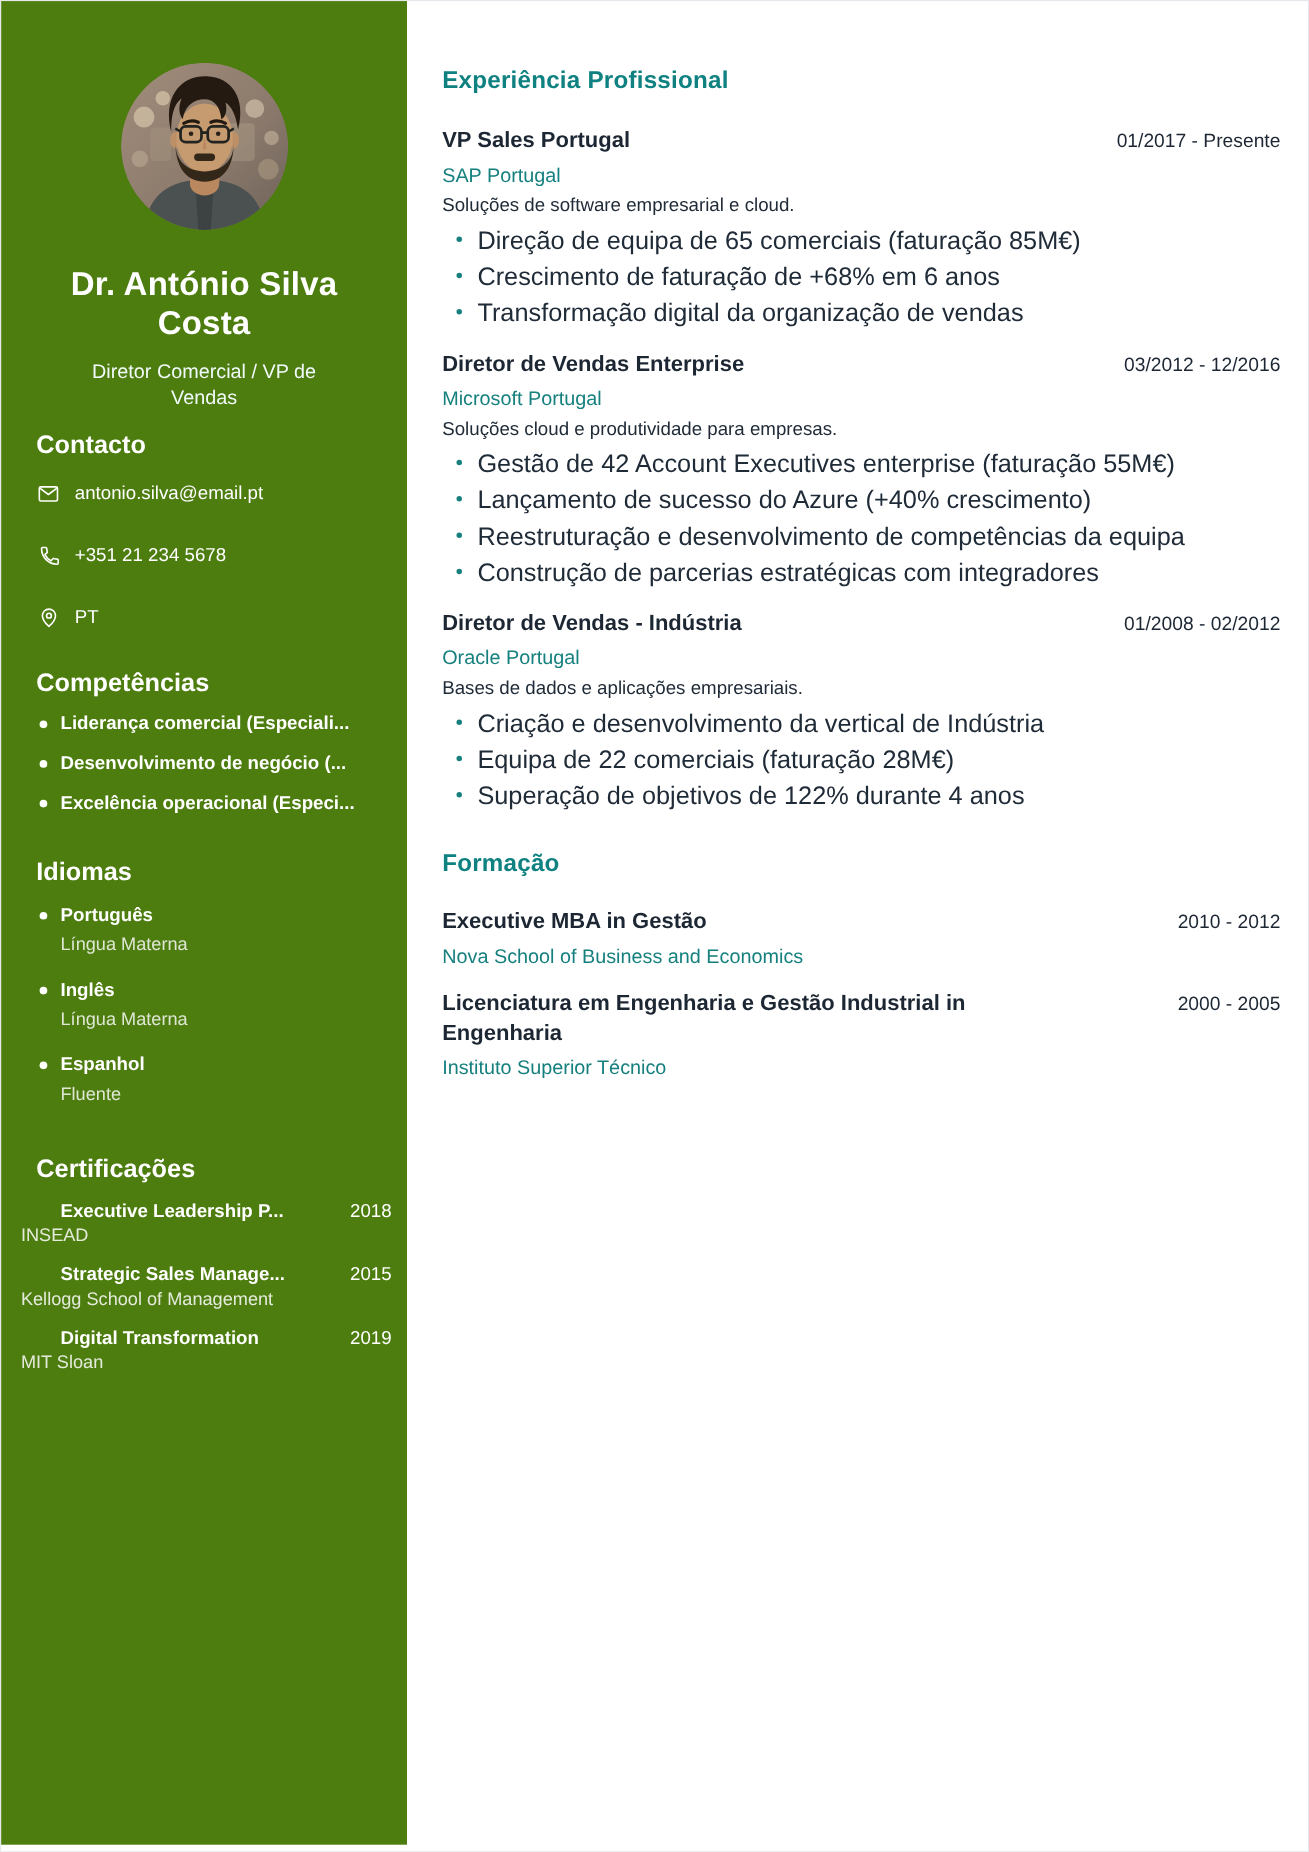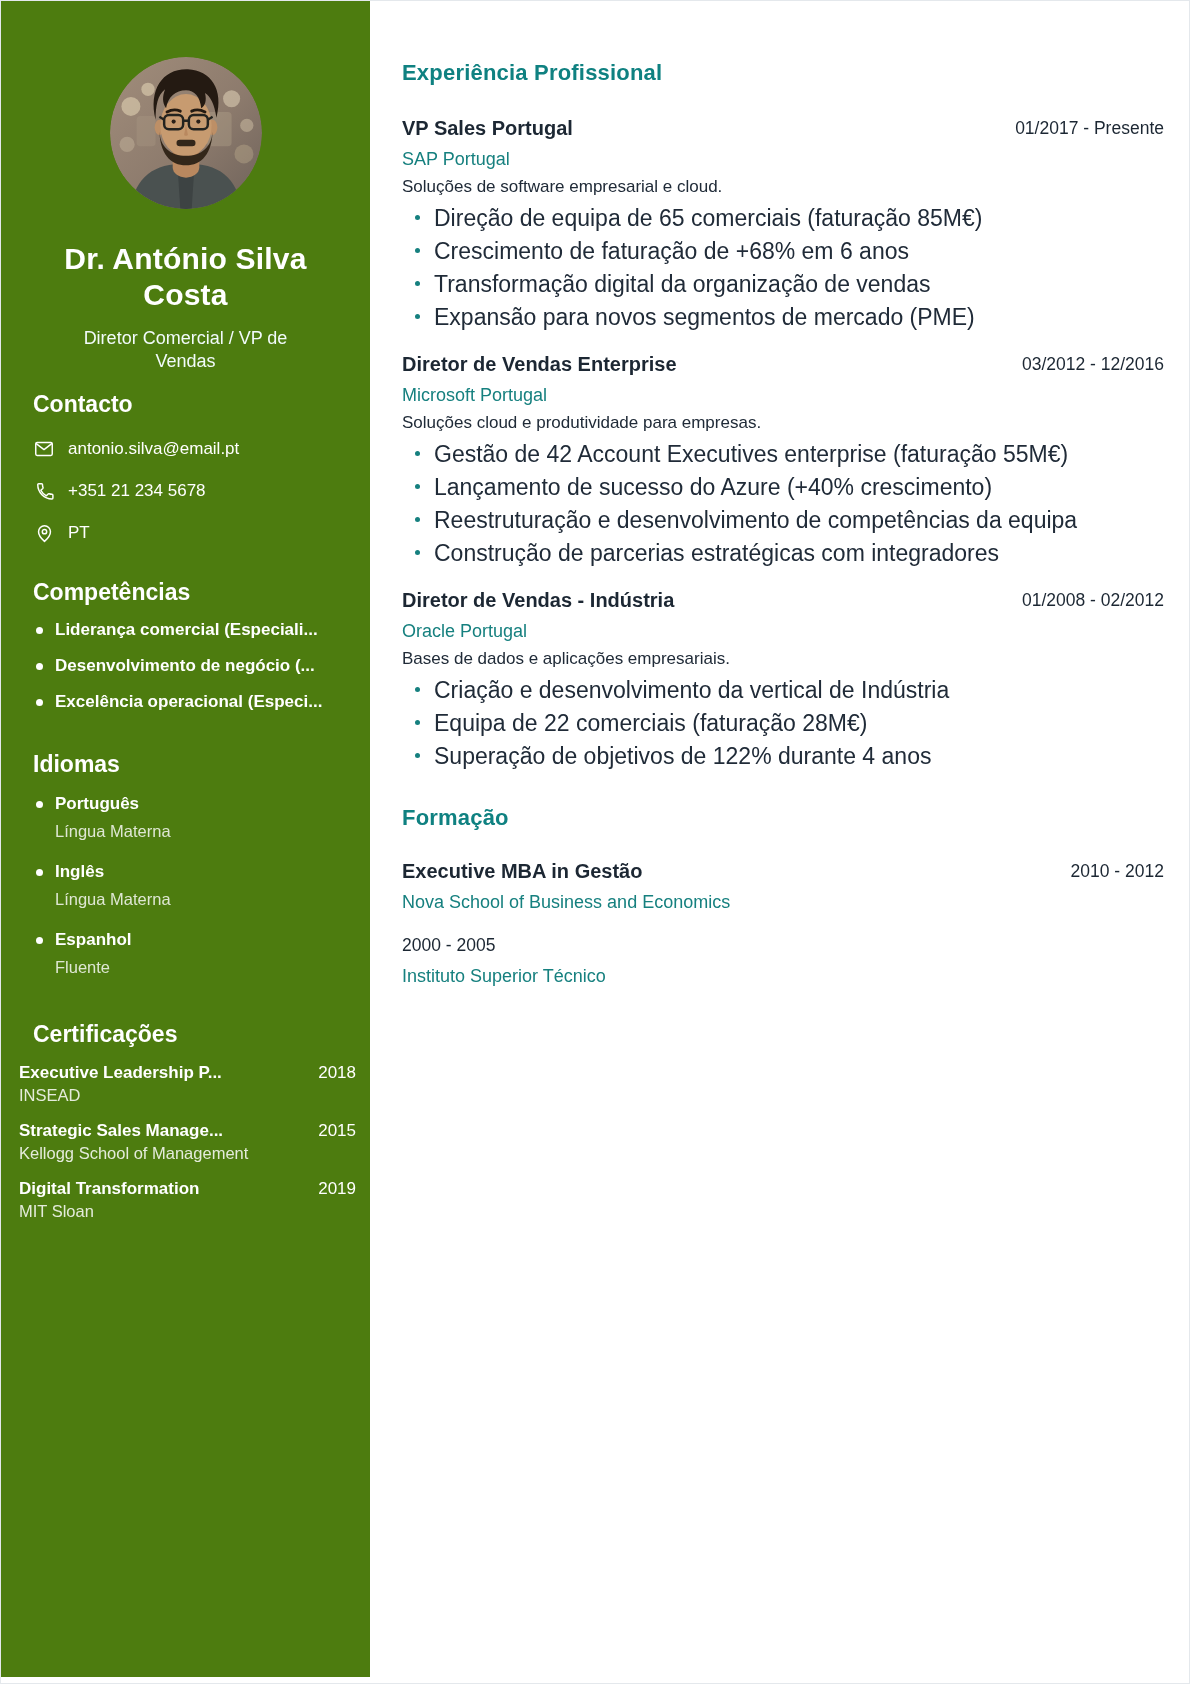--- a/index.html
+++ b/index.html
@@ -25,21 +25,21 @@
   .role{
     margin-top:14px; font-size:18px; line-height:23px; text-align:center;
     padding:0 30px; color:#f2fbfb;
   }
   .side-h{ font-size:23px; line-height:28px; font-weight:700; color:#ffffff; }
   .h-contact{ margin-top:17px; }
   .h-skills{ margin-top:32px; }
   .h-langs{ margin-top:36px; }
   .h-certs{ margin-top:42px; }
 
-  .contact-list{ margin-top:18px; display:flex; flex-direction:column; gap:16px; }
+  .contact-list{ margin-top:18px; display:flex; flex-direction:column; gap:30px; }
   .contact-row{ display:flex; align-items:center; gap:13px; font-size:17px; line-height:26px; }
   .cicon{ width:22px; height:22px; flex-shrink:0; display:flex; align-items:center; justify-content:center; }
 
   ul.side-list{ list-style:none; margin-top:12px; }
   ul.side-list li{ position:relative; padding-left:22px; font-size:17px; line-height:24px;
                    font-weight:700; white-space:nowrap; overflow:hidden; }
   ul.side-list li + li{ margin-top:12px; }
   ul.side-list li::before{
     content:""; position:absolute; left:3px; top:9px; width:7px; height:7px;
     border-radius:50%; background:#ffffff;
@@ -51,21 +51,21 @@
   .lang-item::before{
     content:""; position:absolute; left:3px; top:9px; width:7px; height:7px;
     border-radius:50%; background:#ffffff;
   }
   .lang-name{ font-size:17px; line-height:24px; font-weight:700; }
   .lang-level{ margin-top:4px; font-size:16.5px; line-height:22px; color:rgba(255,255,255,.82); }
 
   .cert-list{ margin-top:14px; }
   .cert-item{ margin-left:-14px; width:337px; }
   .cert-item + .cert-item{ margin-top:14px; }
-  .cert-top{ display:flex; justify-content:space-between; align-items:baseline; gap:12px; }
+  .cert-top{ display:flex; justify-content:space-between; align-items:baseline; gap:12px;margin-left:36px; }
   .cert-title{ font-size:17px; line-height:22px; font-weight:700; white-space:nowrap; overflow:hidden; }
   .cert-year{ font-size:17px; line-height:22px; flex-shrink:0; }
   .cert-issuer{ font-size:16.5px; line-height:22px; color:rgba(255,255,255,.85); }
 
   
   .main{ flex:1; padding:54px 25px 0 32px; color:#202b38; }
   .main-h1{ font-size:22px; line-height:36px; font-weight:700; color:#0f8181; letter-spacing:.2px; }
   .h1-edu{ margin-top:32px; }
 
   .jobs{ margin-top:24px; }
@@ -232,21 +232,20 @@
         <div class="jrow">
           <h3 class="jtitle">VP Sales Portugal</h3>
           <span class="jdates">01/2017 - Presente</span>
         </div>
         <div class="company">SAP Portugal</div>
         <div class="summary">Soluções de software empresarial e cloud.</div>
         <ul class="bullets">
           <li>Direção de equipa de 65 comerciais (faturação 85M€)</li>
           <li>Crescimento de faturação de +68% em 6 anos</li>
           <li>Transformação digital da organização de vendas</li>
-          <li>Expansão para novos segmentos de mercado (PME)</li>
         </ul>
       </section>
 
       <section class="job">
         <div class="jrow">
           <h3 class="jtitle">Diretor de Vendas Enterprise</h3>
           <span class="jdates">03/2012 - 12/2016</span>
         </div>
         <div class="company">Microsoft Portugal</div>
         <div class="summary">Soluções cloud e produtividade para empresas.</div>
@@ -281,20 +280,21 @@
       <section class="edu">
         <div class="jrow">
           <h3 class="jtitle">Executive MBA in Gestão</h3>
           <span class="jdates">2010 - 2012</span>
         </div>
         <div class="school">Nova School of Business and Economics</div>
       </section>
 
       <section class="edu">
         <div class="jrow">
+          <h3 class="jtitle">Licenciatura em Engenharia e Gestão Industrial in Engenharia</h3>
           <span class="jdates">2000 - 2005</span>
         </div>
         <div class="school">Instituto Superior Técnico</div>
       </section>
 
     </div>
 
   </main>
 </div>
 

